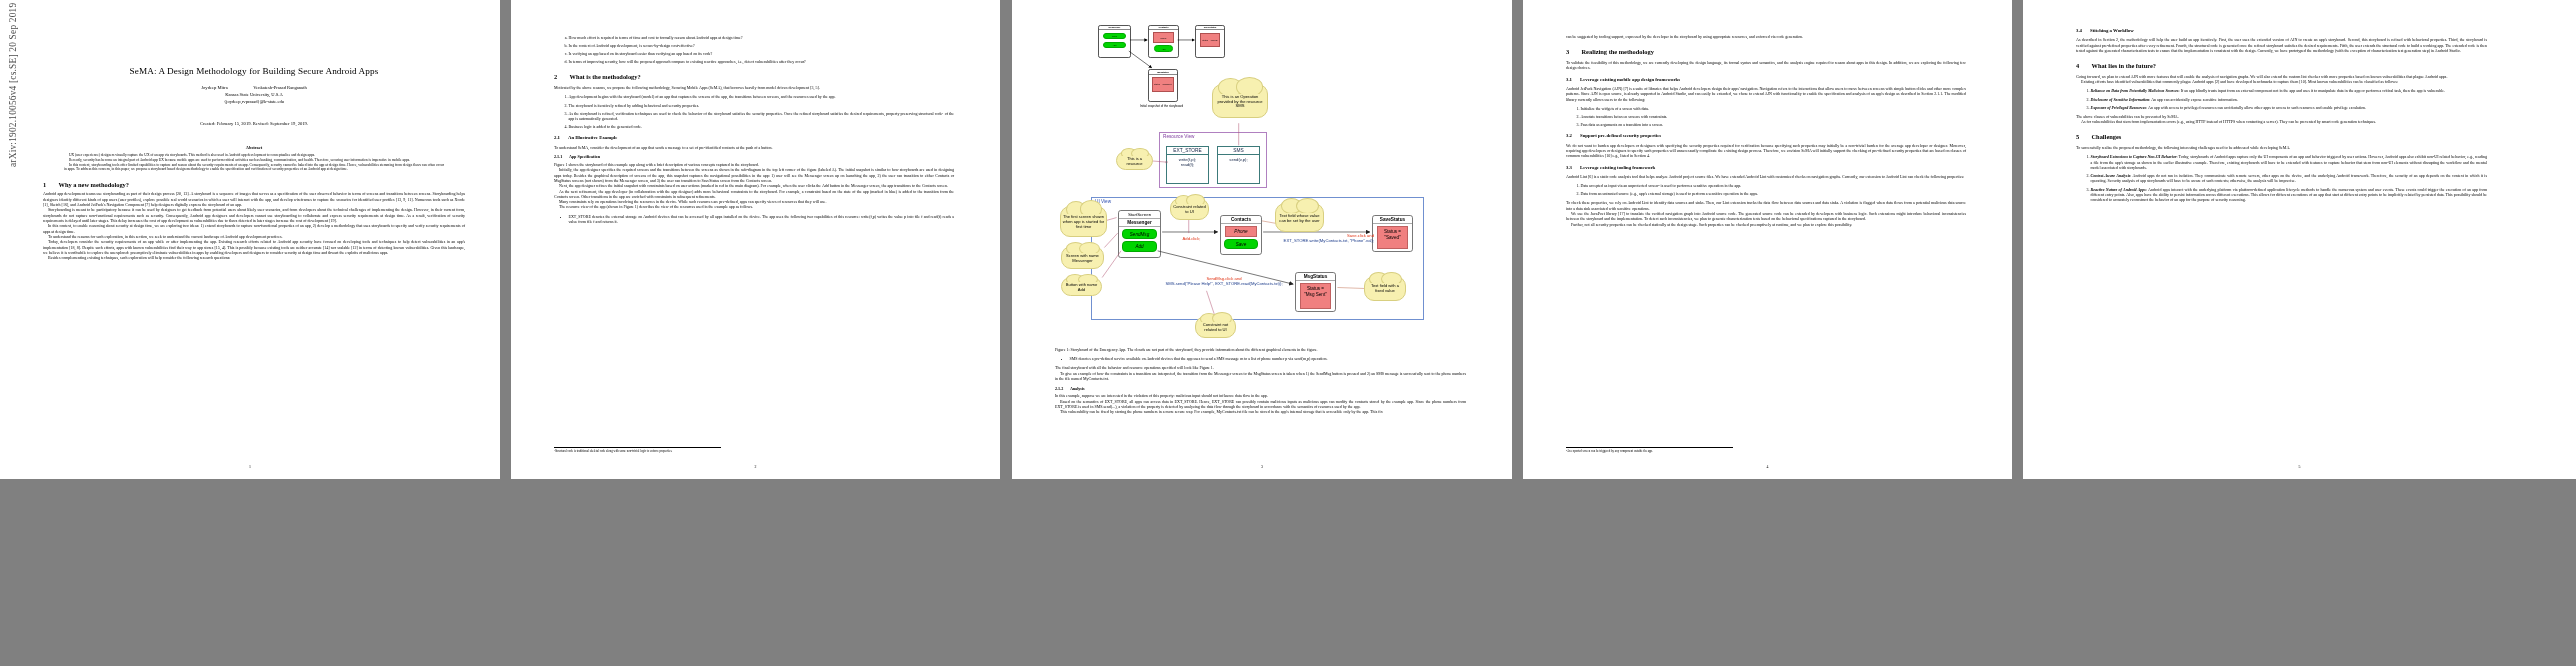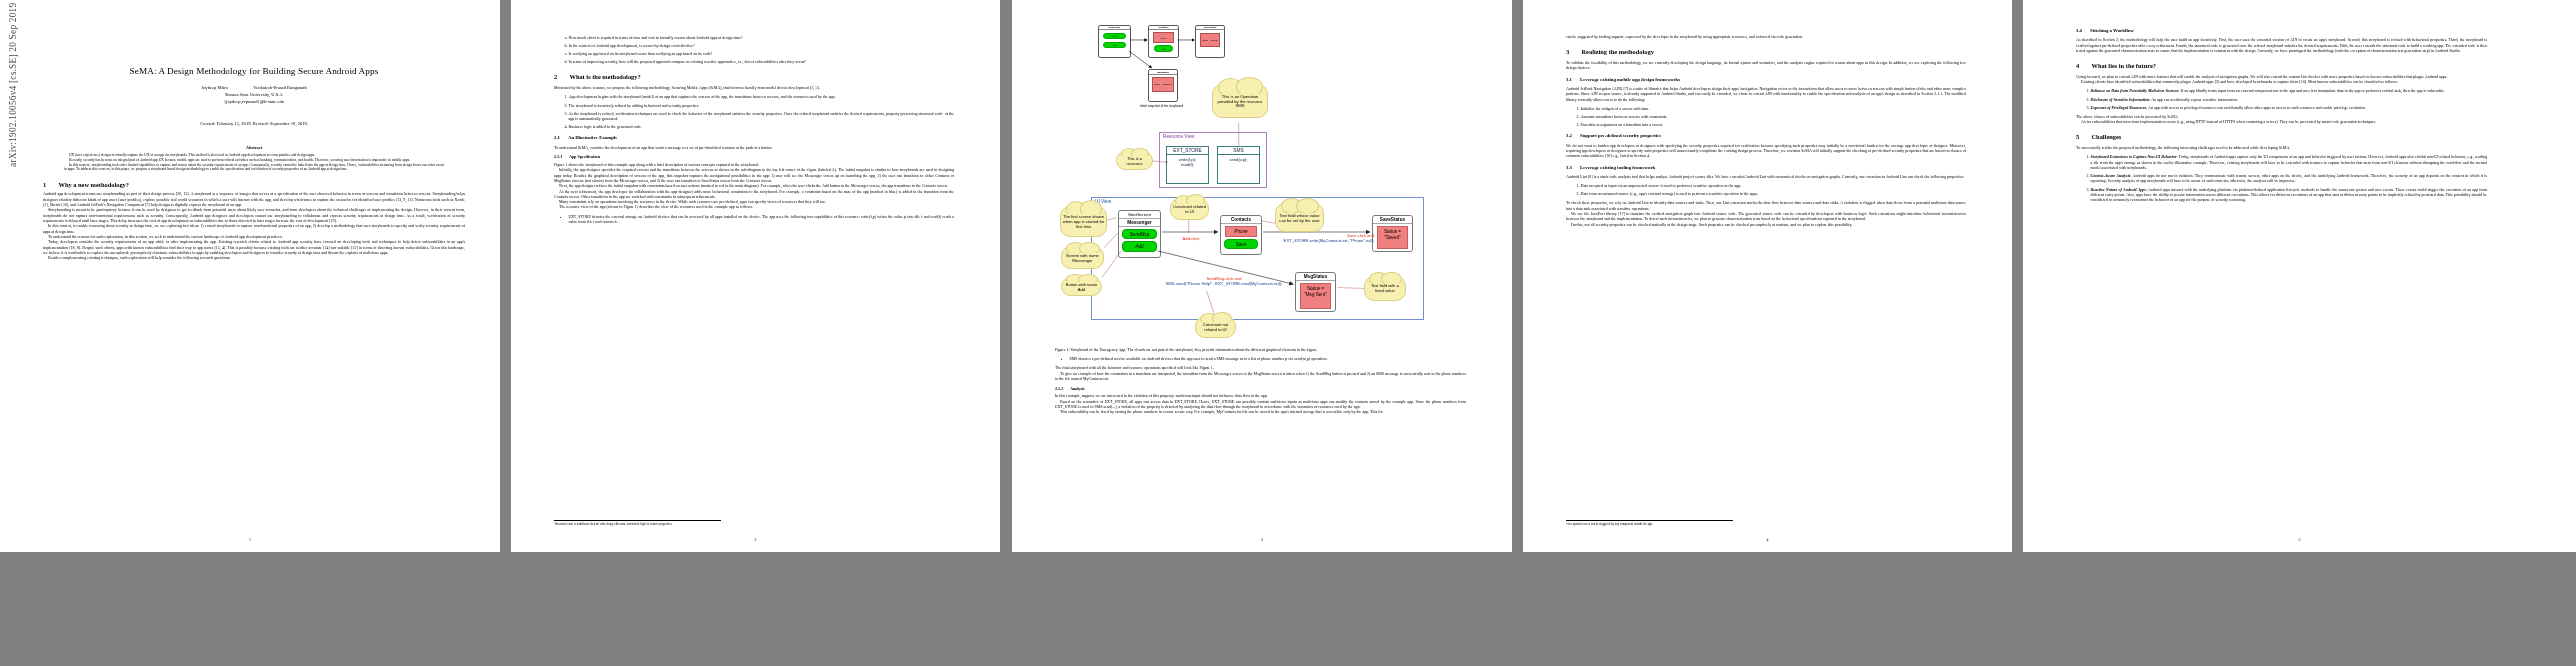--- a/index.html
+++ b/index.html
@@ -1,18 +1,18 @@
 <!DOCTYPE html>
 <html style="font-size:9px"><head>
 <meta charset="utf-8">
 <style>
   html,body{margin:0;padding:0;background:#7a7a7a;}
   body{font-family:"Liberation Serif", serif;}
   #sheet{position:relative;width:2576px;height:667px;background:#808080;overflow:hidden;}
-  .page{position:absolute;top:0;height:552px;background:#ffffff;box-sizing:border-box;}
+  .page{position:absolute;top:0;height:479px;background:#ffffff;box-sizing:border-box;}
   .p1{left:0;width:500px;}
   .p2{left:511px;width:489px;}
   .p3{left:1012px;width:500px;}
   .p4{left:1523px;width:489px;}
   .p5{left:2023px;width:553px;}
   .body{position:absolute;box-sizing:border-box;color:#000;}
   .colbody{font-size:4px;line-height:1.33;text-align:justify;}
   .arxiv{position:absolute;left:7.8px;top:167px;transform:rotate(-90deg);transform-origin:left top;
          white-space:nowrap;font-size:9.4px;color:#4a4a4a;letter-spacing:0.2px;}
   h1.title{font-size:9.2px;font-weight:400;text-align:center;margin:0;letter-spacing:0.1px;}

